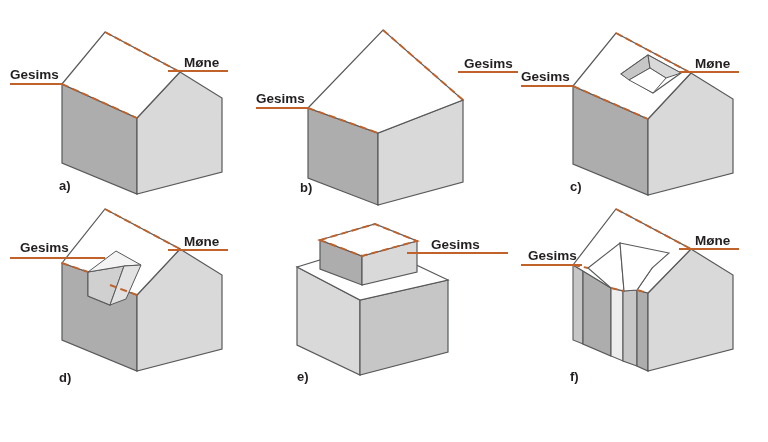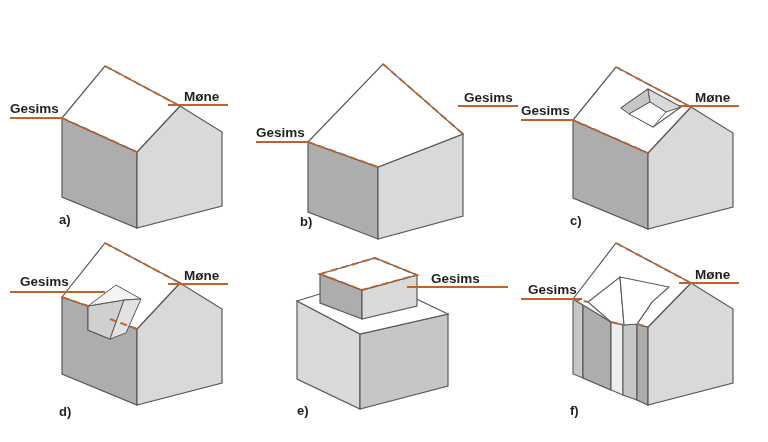--- a/index.html
+++ b/index.html
@@ -3,21 +3,21 @@
 <meta charset="utf-8">
 <style>
   html,body{margin:0;padding:0;}
   body{
     width:768px;height:442px;
     background:#ffffff;
     font-family:"Liberation Sans", sans-serif;
     overflow:hidden;
     position:relative;
   }
-  #figure{position:absolute;inset:0;margin-top:34px;}
+  #figure{position:absolute;inset:0;}
   svg{display:block;}
   .lbl{
     font-family:"Liberation Sans", sans-serif;
     font-size:13.5px;
     font-weight:600;
     fill:#231f20;
   }
   .panel-letter{
     font-family:"Liberation Sans", sans-serif;
     font-size:13px;

